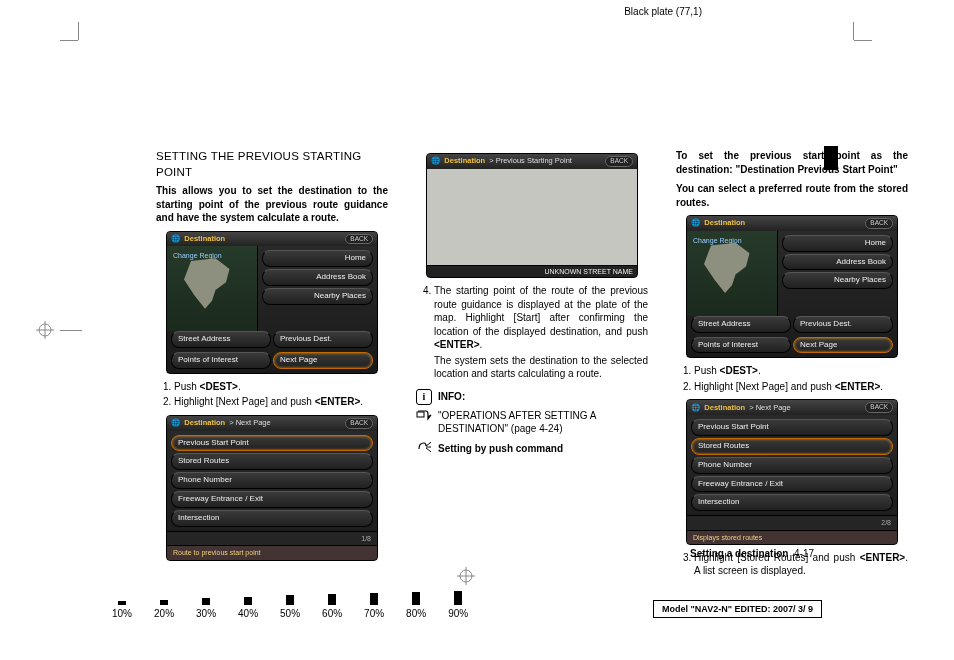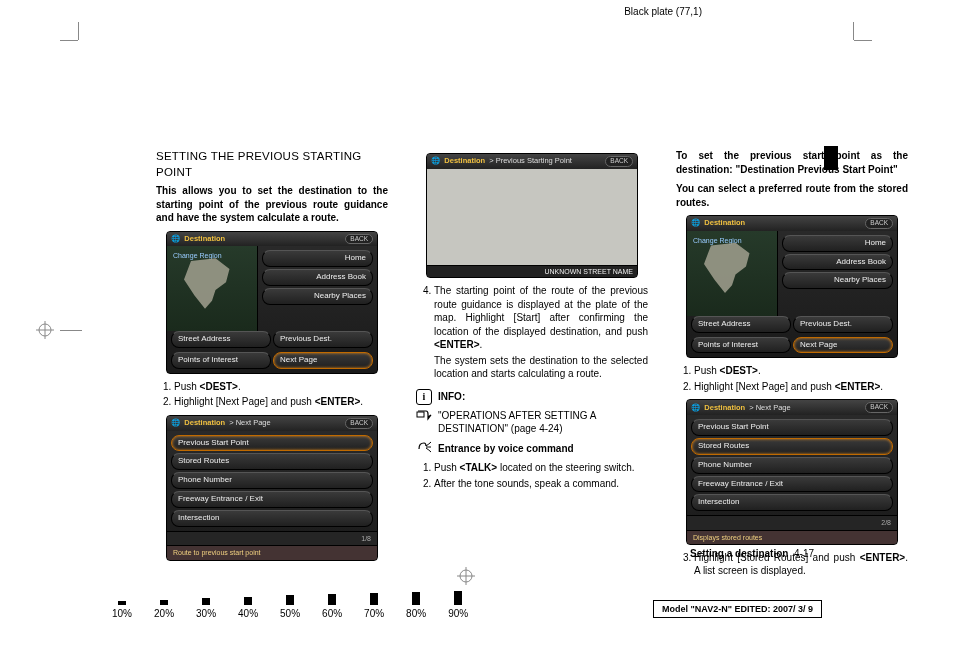--- a/index.html
+++ b/index.html
@@ -324,27 +324,23 @@
 
       <div style="display:flex; gap:6px; align-items:center; margin:4px 0;">
         <span class="voice-icon">
           <svg width="16" height="14" viewBox="0 0 16 14">
               <path d="M3 9 Q3 3 8 3 Q10 3 10 6" fill="none" stroke="#000" stroke-width="1.2"></path>
               <path d="M10 6 Q13 4 15 2" fill="none" stroke="#000" stroke-width="1"></path>
               <path d="M10 7 Q13 7 15 7" fill="none" stroke="#000" stroke-width="1"></path>
               <path d="M10 8 Q13 10 15 12" fill="none" stroke="#000" stroke-width="1"></path>
             </svg>
         </span>
-        <span class="bold">Entrance by voice command</span>
-      </div>
-
-      <ol>
-        <li><span>Push </span><span class="bold">&lt;TALK&gt;</span><span> located on the steering switch.</span></li>
-        <li>After the tone sounds, speak a command.</li>
-      </ol>
+        <span class="bold">Setting by push command</span>
+      </div>
+
     </div>
 
     <div class="col">
       <p class="para">To set the previous start point as the destination: "Destination Previous Start Point"</p>
       <p class="para">You can select a preferred route from the stored routes.</p>
 
       <div class="screen">
         <div class="topbar">
           <div class="left">
               <span>🌐</span>

